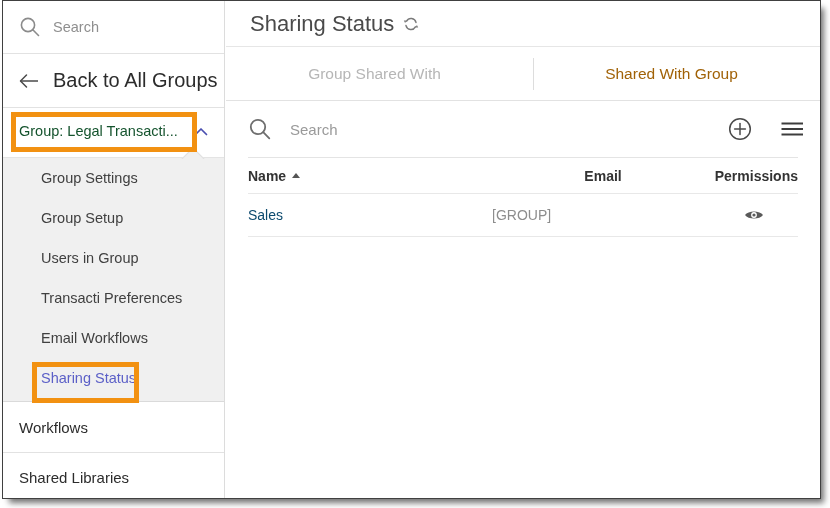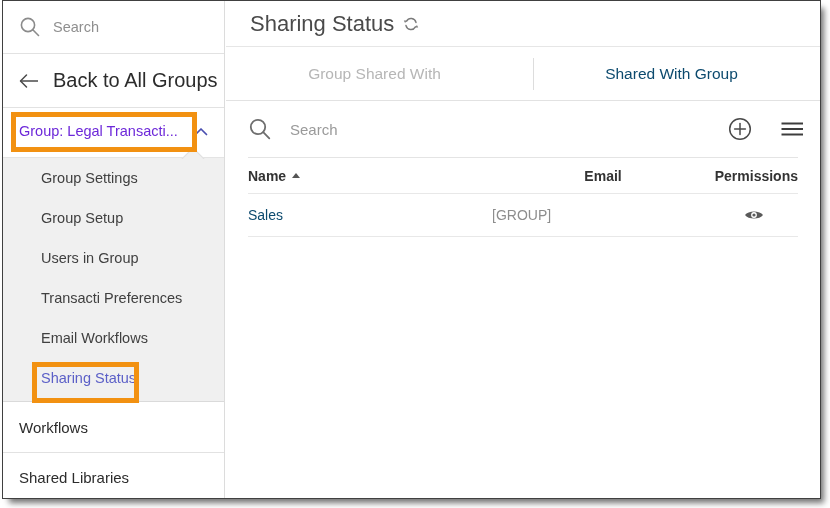--- a/index.html
+++ b/index.html
@@ -79,21 +79,21 @@
   .group-head {
     position: relative;
     height: 46px;
     display: flex;
     align-items: center;
     padding-left: 16px;
     cursor: pointer;
   }
   .group-head .ghlabel {
     font-size: 14.5px;
-    color: #6d28d9;
+    color: #14532d;
     white-space: nowrap;
   }
   .group-head .chev {
     position: absolute;
     right: 16px;
     top: 16px;
     width: 14px;
     height: 12px;
   }
 
@@ -208,21 +208,21 @@
     border-bottom: 1px solid #e2e2e2;
   }
   .tab {
     flex: 1 1 0;
     text-align: center;
     font-size: 15.5px;
     cursor: pointer;
     user-select: none;
   }
   .tab.inactive { color: #b6b6b6; }
-  .tab.active { color: #0c4a6e; }
+  .tab.active { color: #a16207; }
   .tab-divider {
     position: absolute;
     left: 307px;
     top: 11px;
     width: 1px;
     height: 32px;
     background: #dddddd;
   }
 
   .search-bar {

